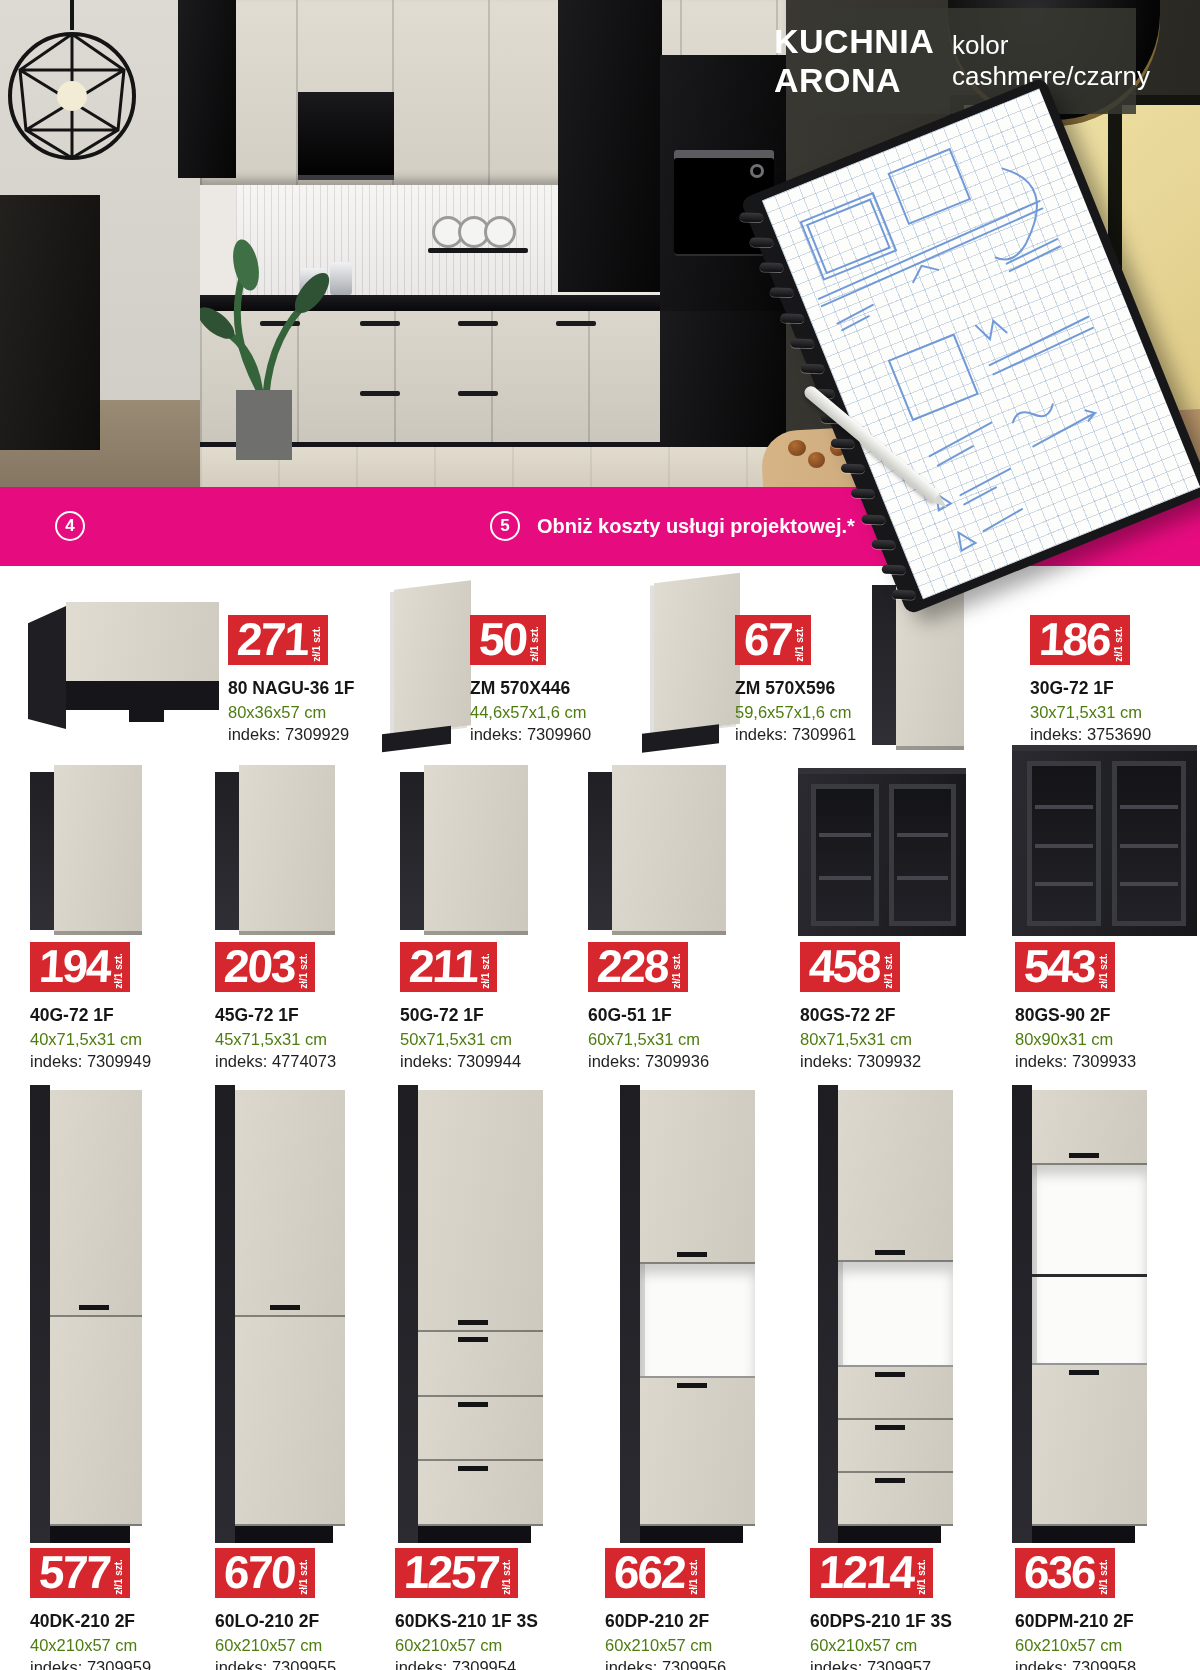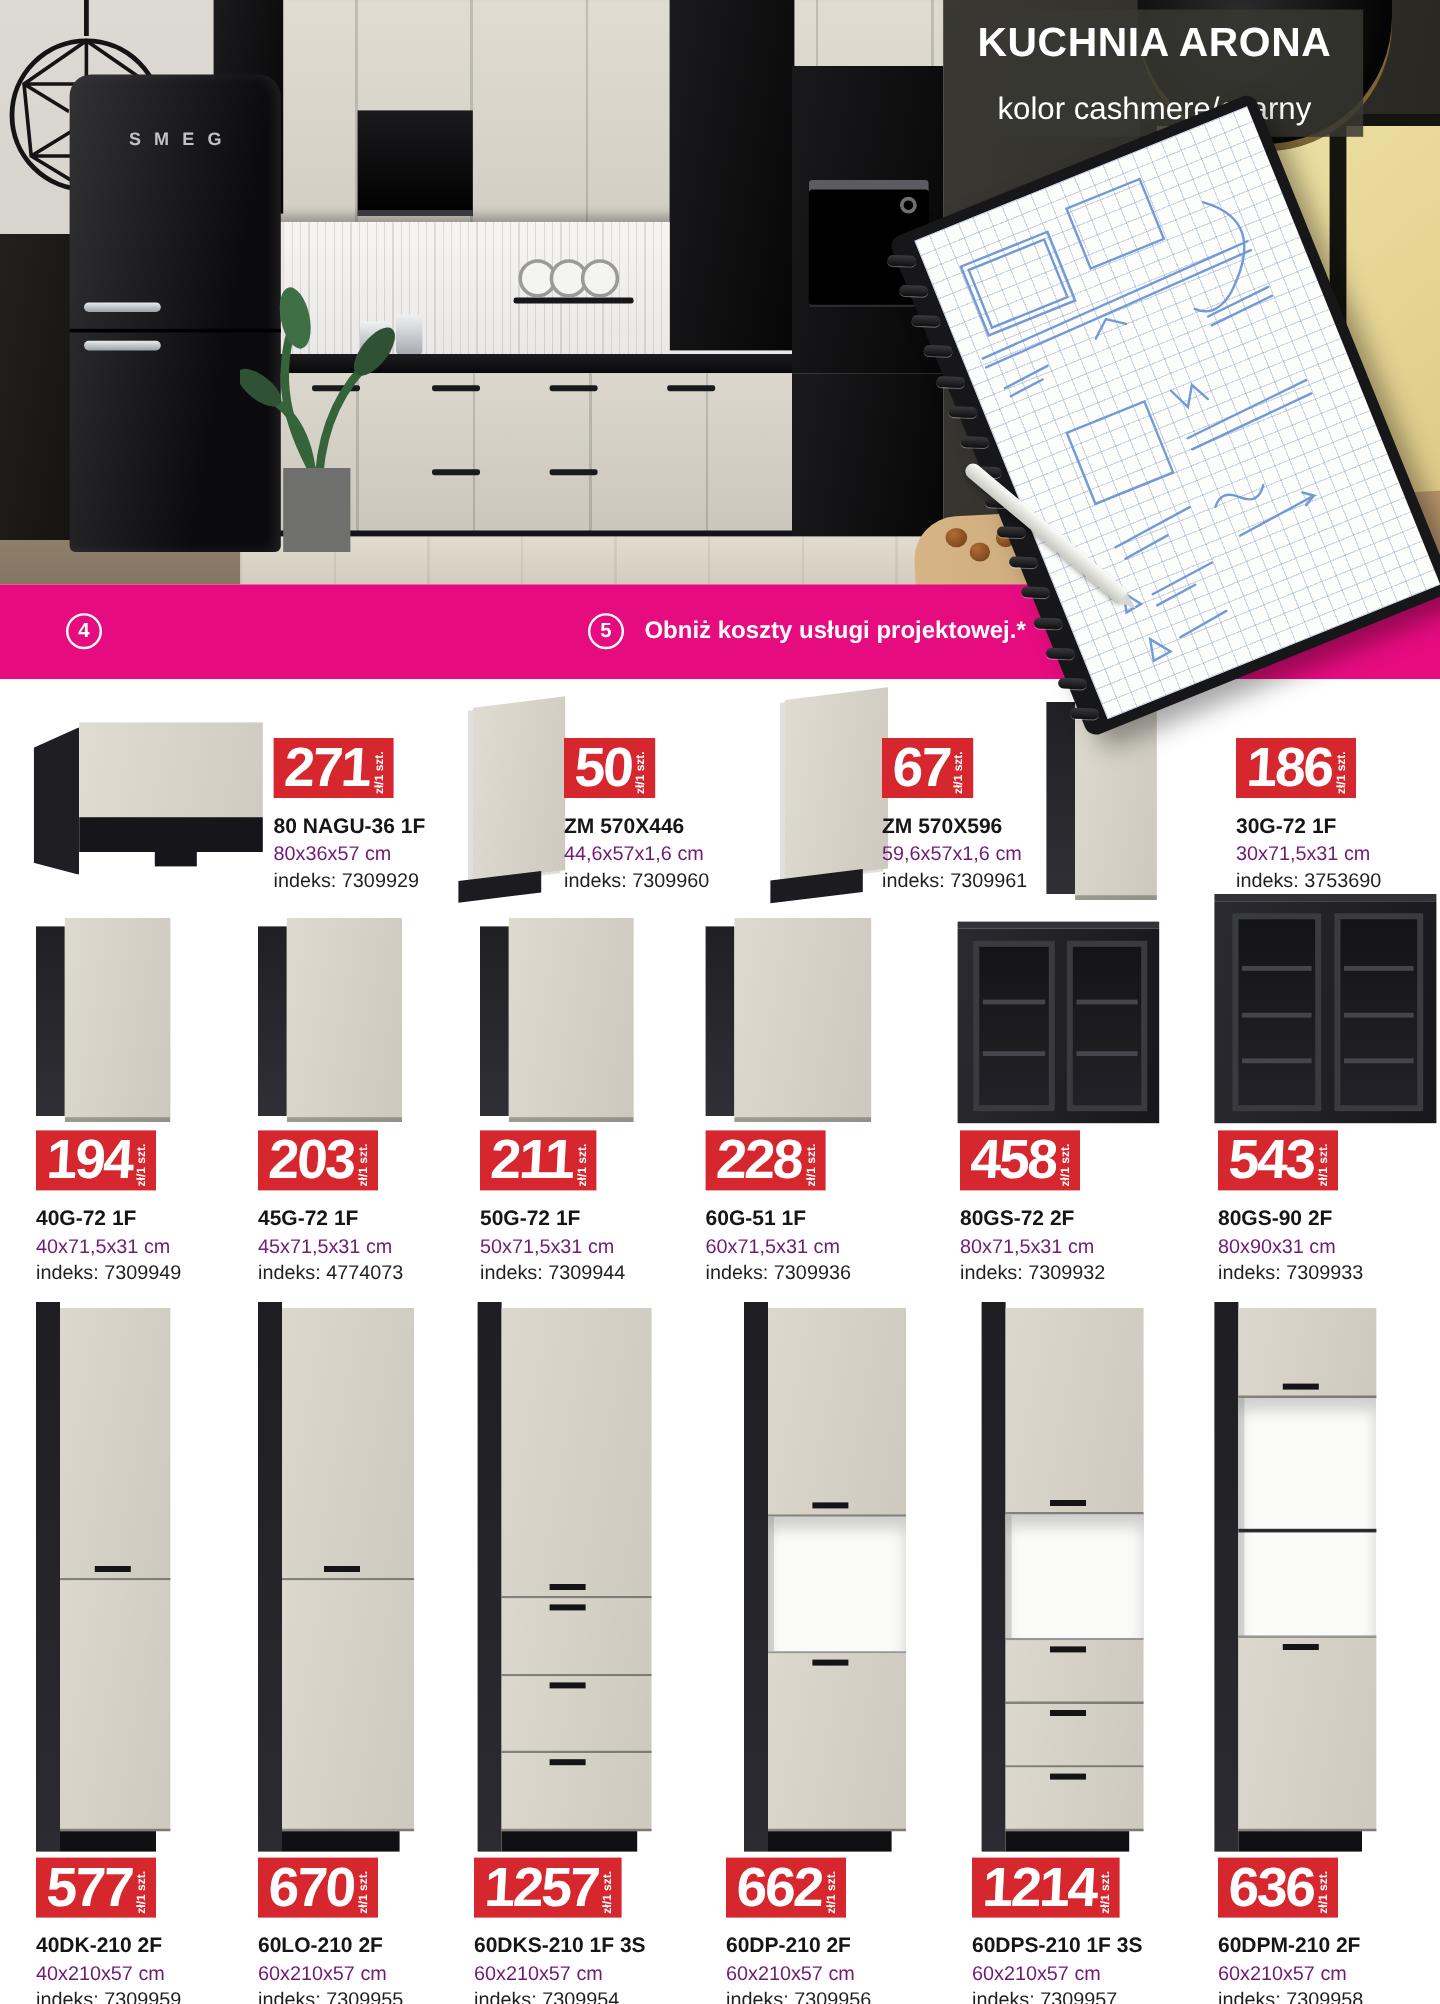--- a/index.html
+++ b/index.html
@@ -40,21 +40,21 @@
   .h-floor{background:repeating-linear-gradient(90deg,rgba(0,0,0,.06) 0 2px,rgba(255,255,255,0) 2px 78px),linear-gradient(#e2dccf,#d4cdbe);}
   .h-table{background:linear-gradient(100deg,#d6b485,#b8946a);border-radius:36px 0 0 0;transform:rotate(-3deg);}
   .nut{border-radius:50%;background:radial-gradient(circle at 35% 30%,#b06c33,#6d3c17);}
   .h-fridge{background:linear-gradient(100deg,#323234,#0b0b0d 70%);border-radius:18px 18px 5px 5px;box-shadow:inset -6px 0 10px rgba(255,255,255,.08);}
   .f-brand{margin-top:46px;text-align:center;color:#c3c3c6;font-weight:bold;font-size:15px;letter-spacing:11px;text-indent:11px;}
   .f-split{position:absolute;left:0;right:0;top:212px;height:3px;background:#000;}
   .f-handle{position:absolute;left:12px;width:64px;height:8px;border-radius:4px;background:linear-gradient(#e9ecef,#9aa0a6);}
   .h-pot{background:linear-gradient(#f0f1f3,#a7abb0);border-radius:3px;}
   .h-shelfbar{background:#17171a;border-radius:2px;}
   .h-plate{border-radius:50%;background:#f4f4f2;border:3px solid #9a9a98;}
-  .h-titlebox{background:rgba(56,56,50,.86);display:flex;flex-direction:column;justify-content:center;align-items:center;gap:19px;}
+  .h-titlebox{background:rgba(56,56,50,.86);display:flex;flex-direction:row;justify-content:center;align-items:center;gap:19px;}
   .h-title{color:#fff;font-weight:bold;font-size:34px;letter-spacing:.5px;}
   .h-sub{color:#fff;font-size:26px;}
 
   
   .pinkbar{position:absolute;left:0;top:487px;width:1200px;height:79px;background:var(--pink);}
   .step-circle{position:absolute;top:24px;width:30px;height:30px;border-radius:50%;border:2.5px solid #fff;color:#fff;
     font-weight:bold;font-size:17px;display:flex;align-items:center;justify-content:center;}
   .step-label{position:absolute;top:28px;color:#fff;font-weight:bold;font-size:20px;}
 
   
@@ -68,21 +68,21 @@
   .pen{position:absolute;left:806px;top:382px;width:172px;height:13px;z-index:31;transform:rotate(40deg);transform-origin:left center;
     background:linear-gradient(#fbfbf9,#c9c9c3);border-radius:7px;box-shadow:1px 2px 4px rgba(0,0,0,.3);}
   .pen:after{content:"";position:absolute;right:-12px;top:2px;border-left:14px solid #d8d8d2;border-top:5px solid transparent;border-bottom:5px solid transparent;}
 
   
   .info{position:absolute;width:170px;}
   .badge{display:inline-flex;align-items:stretch;background:var(--red);padding:3px 6px 3px 9px;}
   .price{font-size:46px;font-weight:bold;color:#fff;line-height:.95;letter-spacing:-2px;transform:skewX(-3deg);}
   .unit{writing-mode:vertical-rl;transform:rotate(180deg);color:#fff;font-weight:bold;font-size:10px;line-height:1;margin-left:4px;}
   .pname{margin-top:13px;font-weight:bold;font-size:17.5px;color:var(--ink);white-space:nowrap;}
-  .pdims{margin-top:4px;font-size:16.5px;color:#701a75;white-space:nowrap;}
+  .pdims{margin-top:4px;font-size:16.5px;color:#4d7c0f;white-space:nowrap;}
   .pindex{margin-top:3px;font-size:16.5px;color:#1f1f1f;white-space:nowrap;}
 
   
   .cab{position:absolute;}
   
   .c-side{position:absolute;left:0;top:7px;bottom:5px;width:24px;background:linear-gradient(#1f1f24,#2f2f35);}
   .c-front{position:absolute;left:24px;top:0;right:0;bottom:0;background:linear-gradient(100deg,#dedacf,#ccc8be);box-shadow:inset 0 -4px 0 rgba(0,0,0,.28);}
   
   .a-side{position:absolute;left:0;top:4px;width:38px;height:96%;background:#1e1e23;clip-path:polygon(0 14%,100% 0,100% 100%,0 92%);}
   .a-front{position:absolute;left:38px;top:0;right:4px;height:62%;background:linear-gradient(100deg,#e0dcd2,#cfcbc1);}
@@ -160,26 +160,20 @@
     <div class="abs h-winbar" style="left:1108px;top:95px;width:14px;height:392px;"></div>
 
     <div class="abs h-floor" style="left:200px;top:447px;width:1000px;height:40px;"></div>
     <div class="abs h-table" style="left:762px;top:420px;width:460px;height:80px;"></div>
     <div class="abs nut" style="left:788px;top:440px;width:18px;height:16px;"></div>
     <div class="abs nut" style="left:808px;top:452px;width:17px;height:16px;"></div>
     <div class="abs nut" style="left:830px;top:441px;width:16px;height:15px;"></div>
     <div class="abs nut" style="left:852px;top:455px;width:18px;height:16px;"></div>
     <div class="abs nut" style="left:874px;top:444px;width:16px;height:15px;"></div>
 
-    <div class="abs h-fridge" style="left:58px;top:62px;width:176px;height:398px;">
-      <div class="f-brand">SMEG</div>
-      <div class="f-split"></div>
-      <div class="f-handle" style="top:190px;"></div>
-      <div class="f-handle" style="top:222px;"></div>
-    </div>
 
     <svg class="abs" style="left:200px;top:235px;" width="130" height="225" viewBox="0 0 130 225">
       <g fill="none" stroke="#35633a" stroke-width="7" stroke-linecap="round">
         <path d="M62 160 C 40 120, 28 80, 46 30"></path>
         <path d="M66 160 C 70 110, 92 80, 112 62"></path>
         <path d="M60 160 C 56 120, 36 100, 16 92"></path>
       </g>
       <ellipse cx="46" cy="30" rx="12" ry="26" fill="#3f7045" transform="rotate(-12 46 30)"></ellipse>
       <ellipse cx="112" cy="58" rx="11" ry="24" fill="#2e5233" transform="rotate(38 112 58)"></ellipse>
       <ellipse cx="16" cy="88" rx="10" ry="22" fill="#2e5233" transform="rotate(-52 16 88)"></ellipse>

